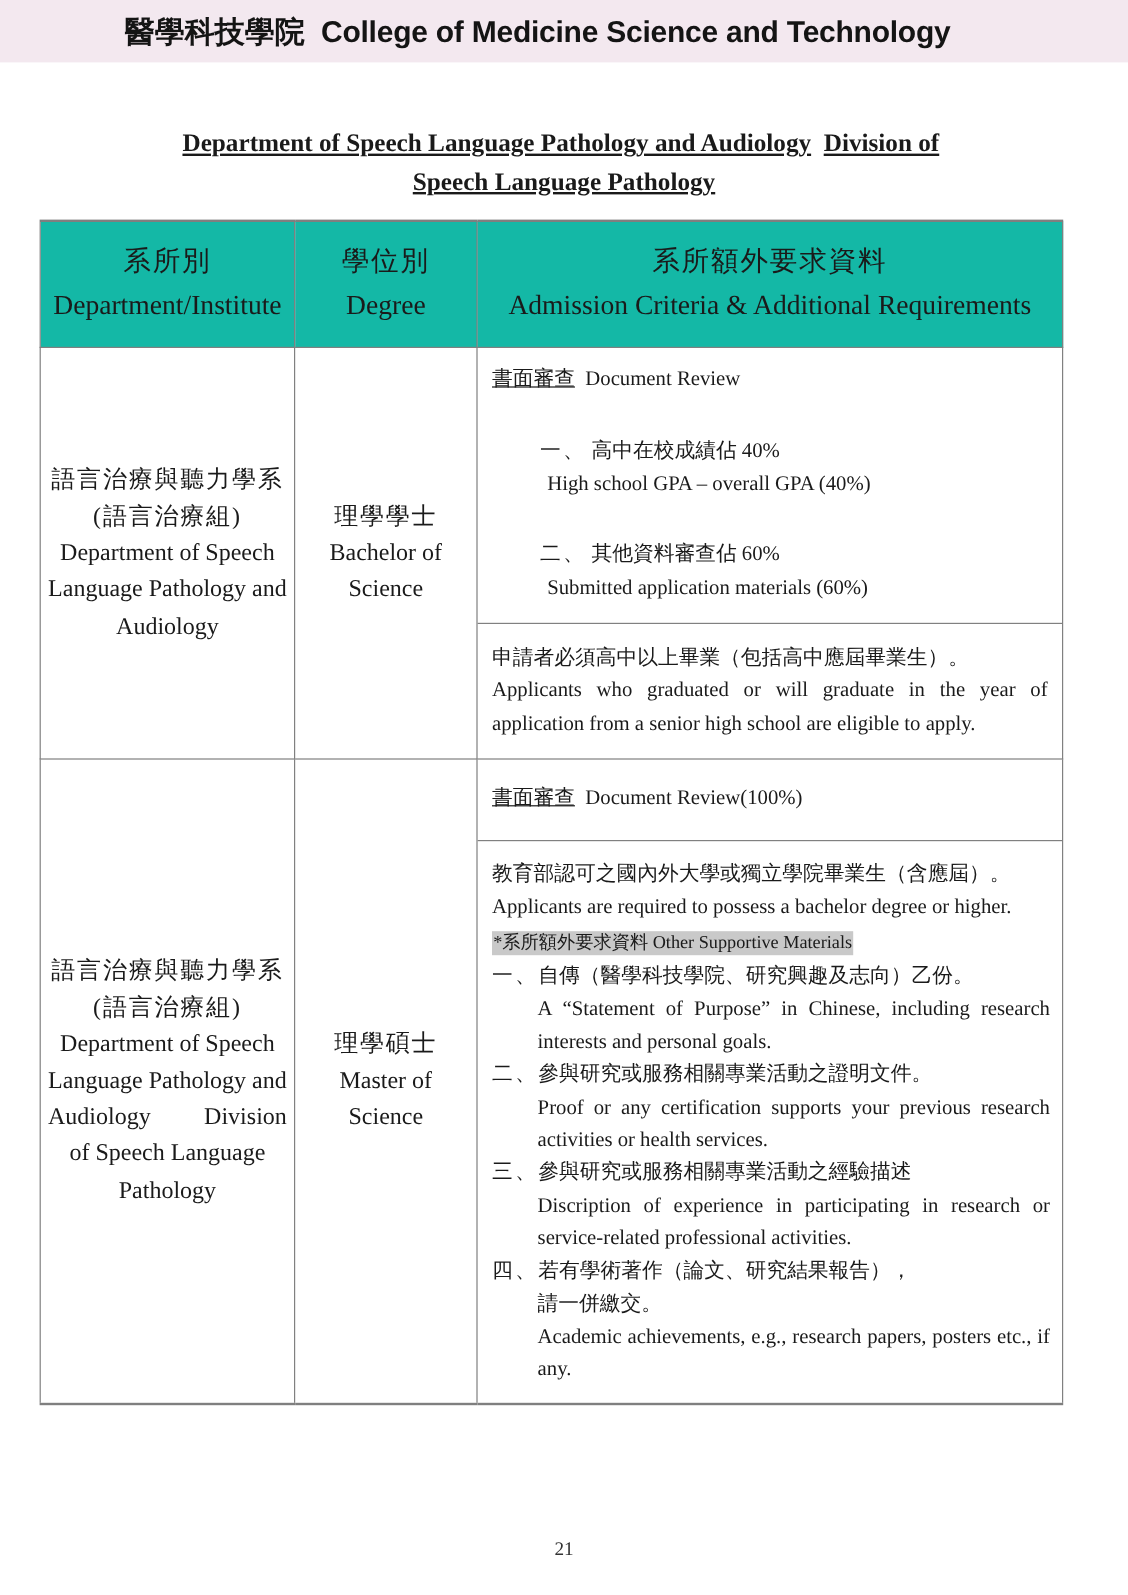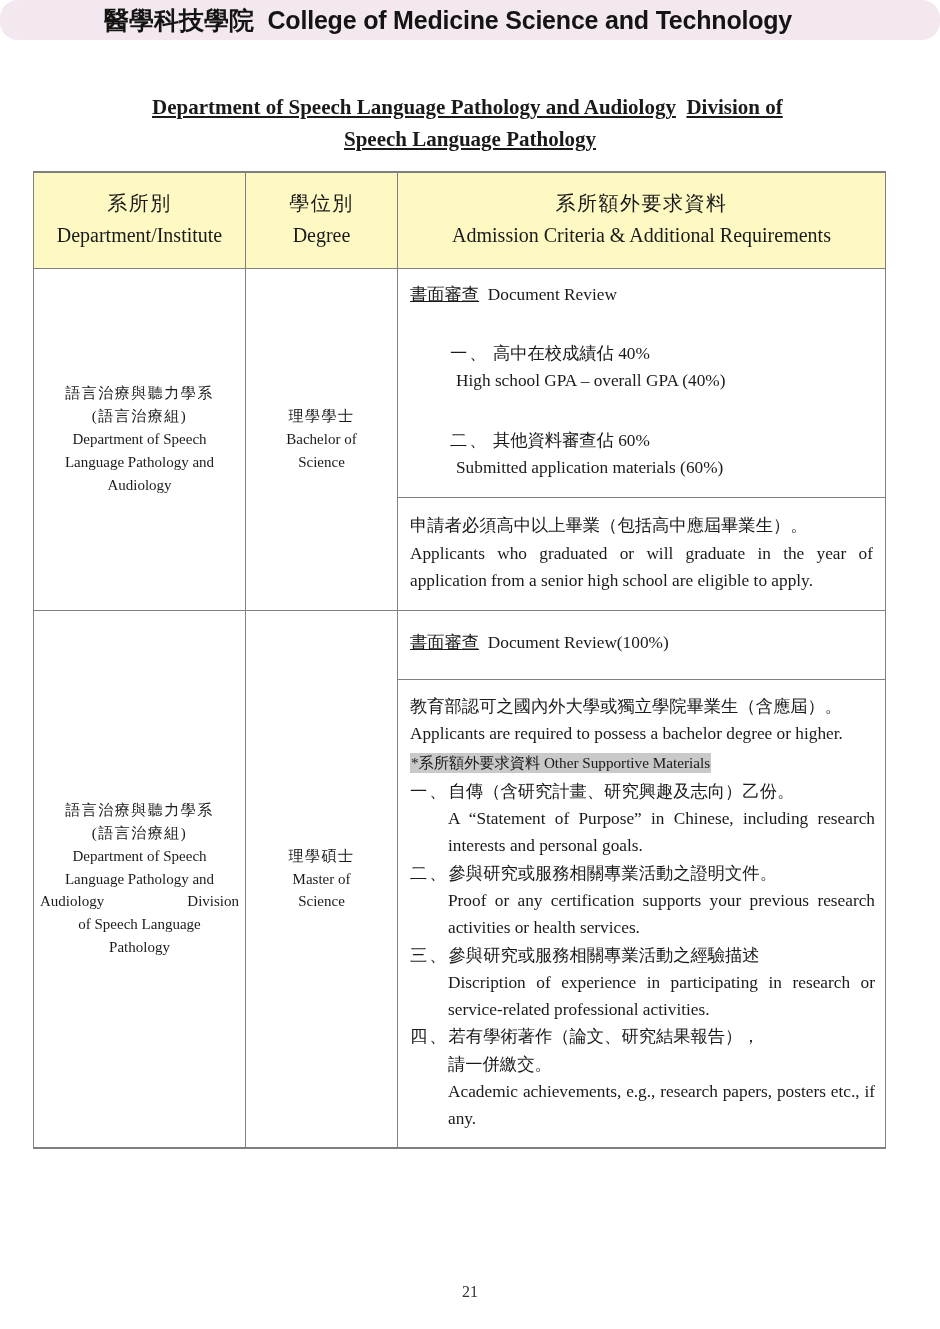--- a/index.html
+++ b/index.html
@@ -10,26 +10,25 @@
     background: #ffffff;
     font-family: "Liberation Serif", "DejaVu Serif", serif;
     color: #1a1a1a;
     position: relative;
     overflow: hidden;
   }
 
   
   .banner {
     width: 940px;
-    height: 40px;
+    height: 52px;
     background: #f3e8ef;
     display: flex;
     align-items: center;
     padding-left: 104px;
-    border-radius: 18px;
   }
   .banner-title {
     font-family: "Liberation Sans", "DejaVu Sans", sans-serif;
     font-size: 25px;
     font-weight: bold;
     letter-spacing: -0.2px;
     color: #141414;
     white-space: nowrap;
   }
   .banner-title .zh { letter-spacing: 0px; }
@@ -57,35 +56,35 @@
   table.main td {
     border: 1px solid #808080;
     vertical-align: middle;
     padding: 0;
   }
   .col-dept  { width: 212px; }
   .col-deg   { width: 152px; }
   .col-crit  { width: 488px; }
 
   thead td {
-    background: #fef9c3;
+    background: #14b8a6;
     text-align: center;
     padding: 14px 6px 16px 6px !important;
-    font-size: 20px;
+    font-size: 23px;
     line-height: 1.62;
     border-top: 2px solid #7f7f7f !important;
   }
   thead td .zh { letter-spacing: 1.5px; }
 
   .row-main > td { border-top: 2px solid #7f7f7f; }
   tbody tr:last-child > td { border-bottom: 2px solid #7f7f7f; }
 
   .cell-center {
     text-align: center;
-    font-size: 15px;
+    font-size: 20px;
     line-height: 1.52;
     padding: 10px 8px;
   }
   .cell-center .zh { letter-spacing: 1.5px; }
   .cell-center .just {
     display: block;
     text-align: justify;
     text-align-last: justify;
     padding: 0 6px;
   }
@@ -254,21 +253,21 @@
               <span class="zh" style="display:block">教育部認可之國內外大學或獨立學院畢業生（含應屆）。</span>
               <span style="display:block">Applicants are required to possess a bachelor degree or higher.</span>
               <span class="hl-line">
                 <span class="hl zh">*系所額外要求資料 Other Supportive Materials</span>
               </span>
 
               <span class="numlist">
 
                 <span class="numitem">
                   <span class="head">
-                    <span class="zh idx">一、</span><span class="zh">自傳（含研究計畫、研究興趣及志向）乙份。</span>
+                    <span class="zh idx">一、</span><span class="zh">自傳（醫學科技學院、研究興趣及志向）乙份。</span>
                   </span>
                   <span class="sub indent-sub just-text">A “Statement of Purpose” in Chinese, including research interests and personal goals.</span>
                 </span>
 
                 <span class="numitem">
                   <span class="head">
                     <span class="zh idx">二、</span><span class="zh">參與研究或服務相關專業活動之證明文件。</span>
                   </span>
                   <span class="sub indent-sub just-text">Proof or any certification supports your previous research activities or health services.</span>
                 </span>

